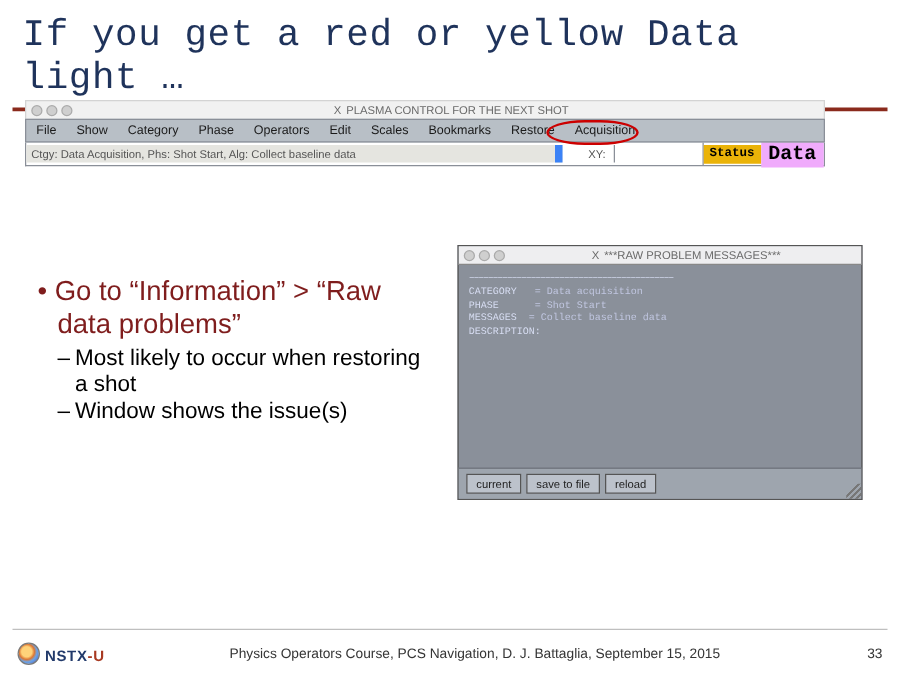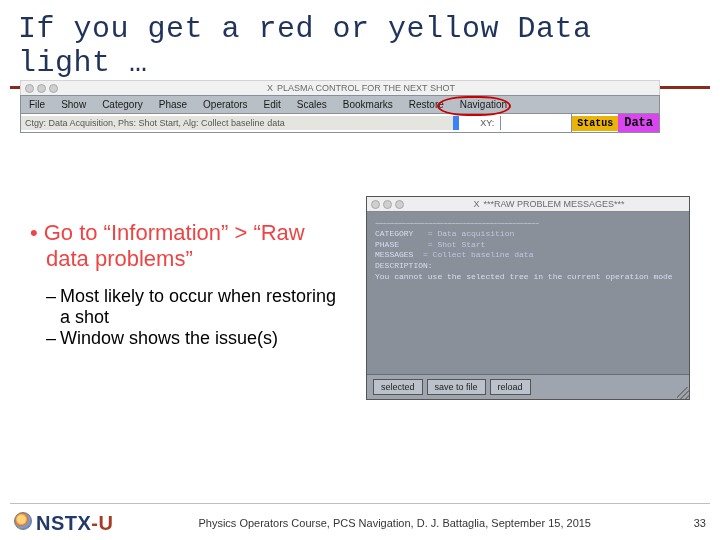--- a/index.html
+++ b/index.html
@@ -125,39 +125,39 @@
   }
   .statusbar .status-ind {
     background: #eab308;
     color: #000;
     font-weight: bold;
     font-family: "Courier New", monospace;
     padding: 2px 5px;
     font-size: 10px;
   }
   .statusbar .data-ind {
-    background: #d946ef;
+    background: #f0abfc;
     color: #000;
     font-weight: bold;
     font-family: "Courier New", monospace;
     padding: 2px 6px;
-    font-size: 12px;
+    font-size: 16px;
   }
 
   
   .bullets {
     position: absolute;
     top: 220px;
     left: 30px;
     width: 320px;
   }
   .bullet1 {
     font-size: 22px;
-    color: #ef4444;
-    margin-bottom: 14px;
+    color: #7f1d1d;
+    margin-bottom: 4px;
     text-indent: -16px;
     padding-left: 16px;
   }
   .bullet1 .bdot { padding-right: 6px; }
   .sub {
     font-size: 18px;
     color: #000;
     padding-left: 30px;
     text-indent: -14px;
   }
@@ -239,23 +239,23 @@
   .footer .center {
     flex: 1;
     text-align: center;
   }
   .footer .pagenum {
     width: 30px;
     text-align: right;
   }
   .logo {
     display: flex;
-    align-items: flex-start;
+    align-items: flex-end;
     gap: 4px;
-    font-size: 20px;
+    font-size: 12px;
     letter-spacing: 0.5px;
   }
   .logo .disc {
     width: 16px; height: 16px; border-radius: 50%;
     background: radial-gradient(circle at 40% 40%, #ffd37a 0 30%, #dd7733 45%, #6aa4e8 60%, #5050b0 100%);
     border: 1px solid #7a7a7a;
   }
   .logo .nstx { color: #223a6b; font-weight: 600; }
   .logo .u { color: #a83a22; font-weight: 600; }
 </style>
@@ -281,21 +281,21 @@
     <div class="menubar">
       <span>File</span>
       <span>Show</span>
       <span>Category</span>
       <span>Phase</span>
       <span>Operators</span>
       <span>Edit</span>
       <span>Scales</span>
       <span>Bookmarks</span>
       <span>Restore</span>
-      <span>Navigation</span>
+      <span>Acquisition</span>
       <div class="info-circle"></div>
     </div>
     <div class="statusbar">
       <div class="left">Ctgy: Data Acquisition,  Phs: Shot Start,  Alg: Collect baseline data</div>
       <div class="xy">XY:</div>
       <div class="xyvals"></div>
       <div class="status-ind">Status</div>
       <div class="data-ind">Data</div>
     </div>
   </div>
@@ -322,24 +322,23 @@
       <div class="wintitle-bar">
         <span class="x-icon">X</span><span>***RAW PROBLEM MESSAGES***</span>
       </div>
     </div>
     <div class="body">
       <div class="row sepline">–––––––––––––––––––––––––––––––––––––––––––</div>
       <div class="row"><span class="lbl">CATEGORY   </span><span class="val">= Data acquisition</span></div>
       <div class="row"><span class="lbl">PHASE      </span><span class="val">= Shot Start</span></div>
       <div class="row"><span class="lbl">MESSAGES  </span><span class="val">= Collect baseline data</span></div>
       <div class="row">DESCRIPTION:</div>
-      <div class="row">You cannot use the selected tree in the current operation mode</div>
     </div>
     <div class="btnbar">
-      <button>selected</button>
+      <button>current</button>
       <button>save to file</button>
       <button>reload</button>
     </div>
     <div class="corner"></div>
   </div>
 
   <div class="footer-rule"></div>
   <div class="footer">
     <div class="logo">
       <span class="disc"></span>

